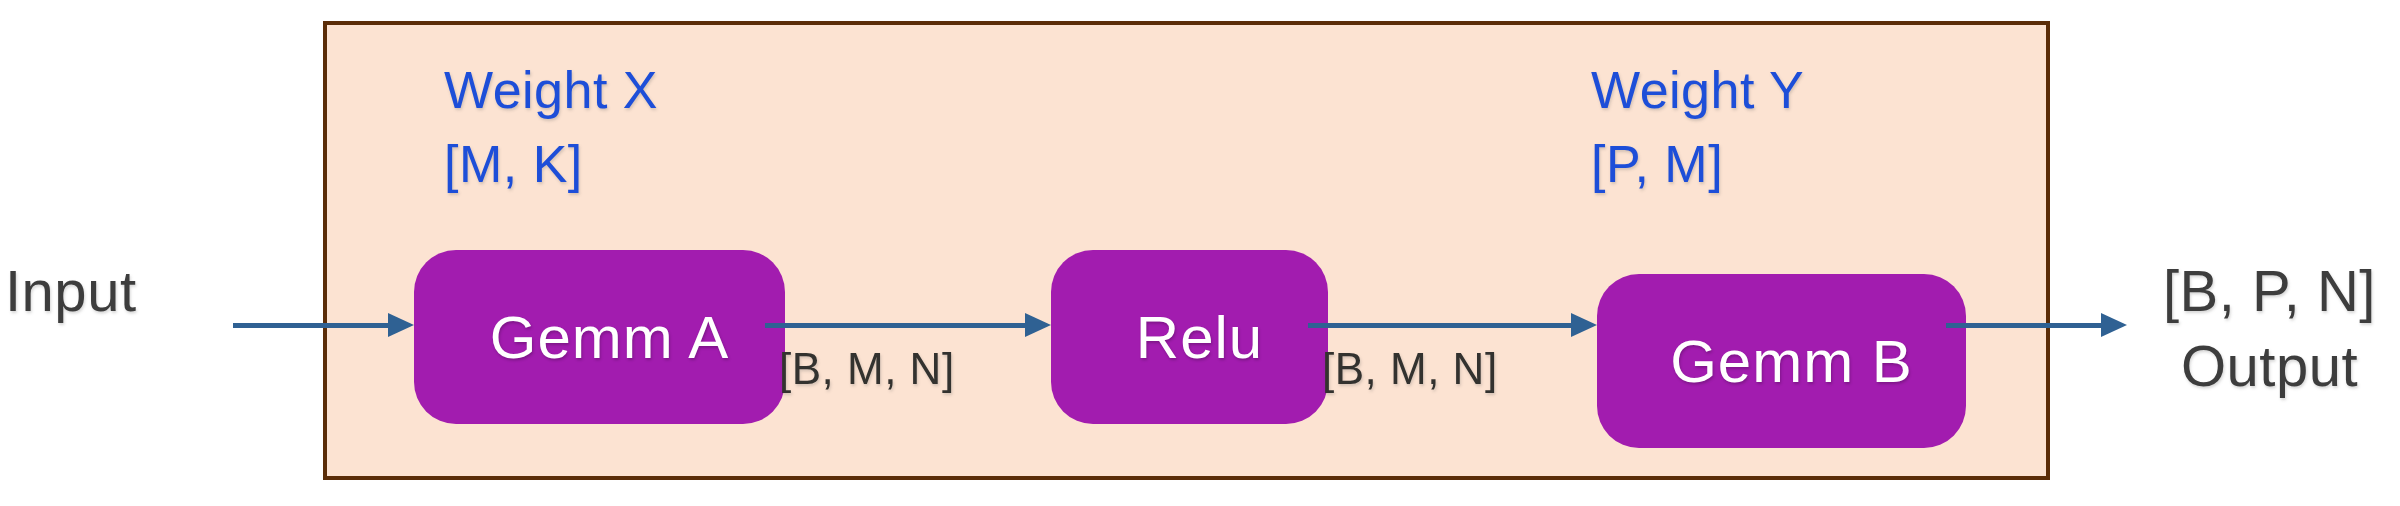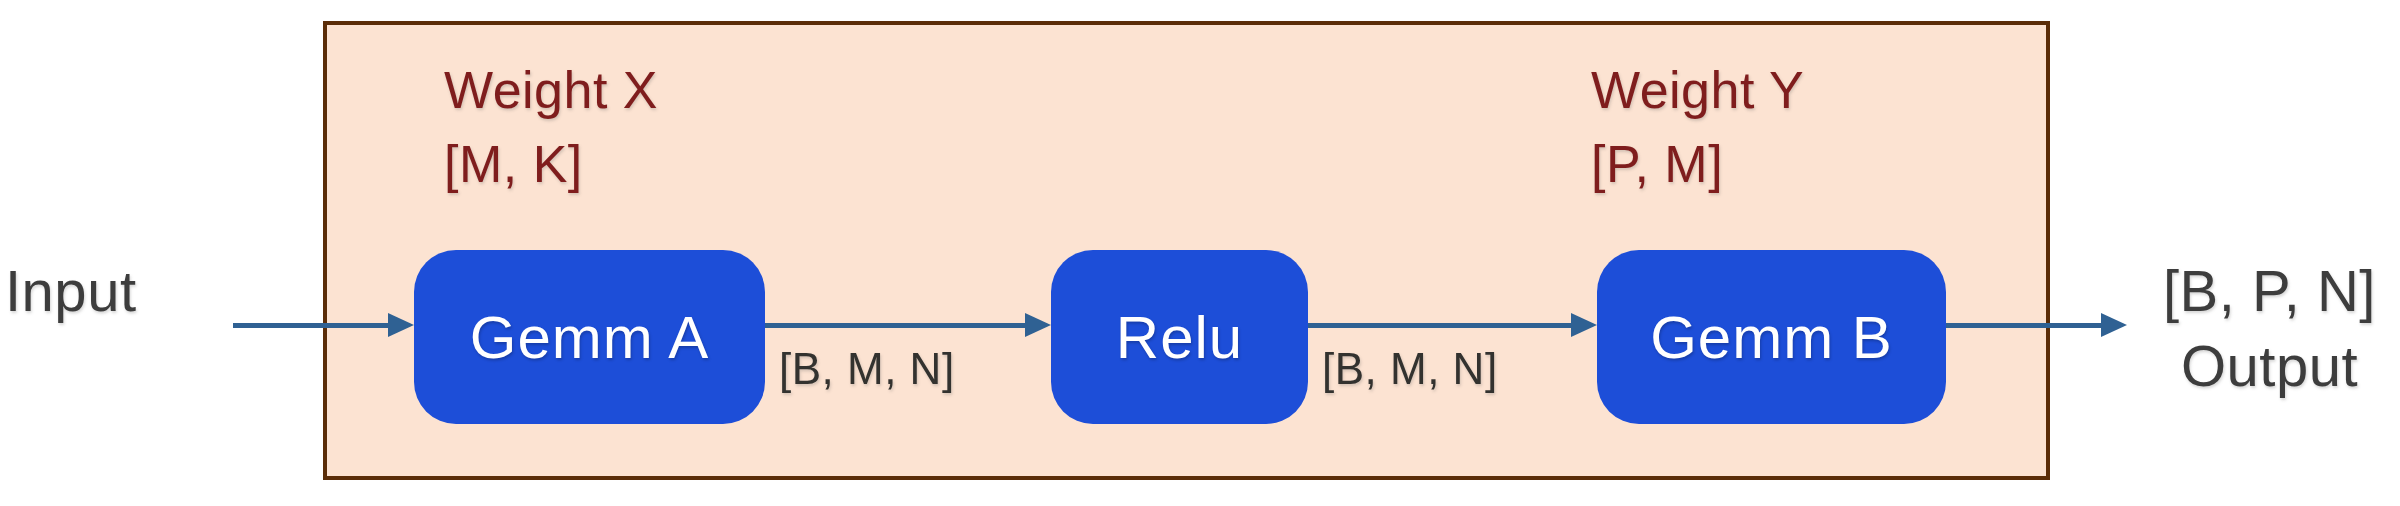--- a/index.html
+++ b/index.html
@@ -34,21 +34,21 @@
     color: #3D3D3D;
     font-size: 58px;
     line-height: 1.3;
     letter-spacing: 0.5px;
     white-space: nowrap;
     text-shadow: 1px 2px 3px rgba(90,90,90,0.25);
     text-align: center;
   }
   .weight-label {
     position: absolute;
-    color: #7f1d1d;
+    color: #1d4ed8;
     font-size: 52px;
     line-height: 1.42;
     letter-spacing: 0.5px;
     white-space: nowrap;
     text-shadow: 1px 2px 3px rgba(90,90,90,0.25);
   }
   .edge-shape-label {
     position: absolute;
     color: #33322F;
     font-size: 44px;
@@ -62,36 +62,37 @@
   #weight-x     { left: 444px;  top: 54px; }
   #weight-y     { left: 1591px; top: 54px; }
   #bmn-1        { left: 779px;  top: 344px; }
   #bmn-2        { left: 1322px; top: 344px; }
 
   
   .node {
     position: absolute;
     top: 250px;
     height: 174px;
-    background: #1d4ed8;
+    background: #a21caf;
     border-radius: 42px;
     display: flex;
     align-items: center;
     justify-content: center;
+    padding-left: 20px;
   }
   .node-label {
     color: #FFFFFF;
     font-size: 60px;
     letter-spacing: 1px;
     white-space: nowrap;
     text-shadow: 1px 2px 3px rgba(0,0,0,0.22);
   }
   #node-gemm-a { left: 414px;  width: 351px; }
   #node-relu   { left: 1051px; width: 257px; align-items: center; }
-  #node-gemm-b { left: 1597px; width: 349px; }
+  #node-gemm-b { left: 1597px; width: 349px; margin-top: 24px; }
 
   
   .arrow {
     position: absolute;
     top: 313px;
     height: 24px;
   }
   .arrow .shaft {
     position: absolute;
     left: 0;

